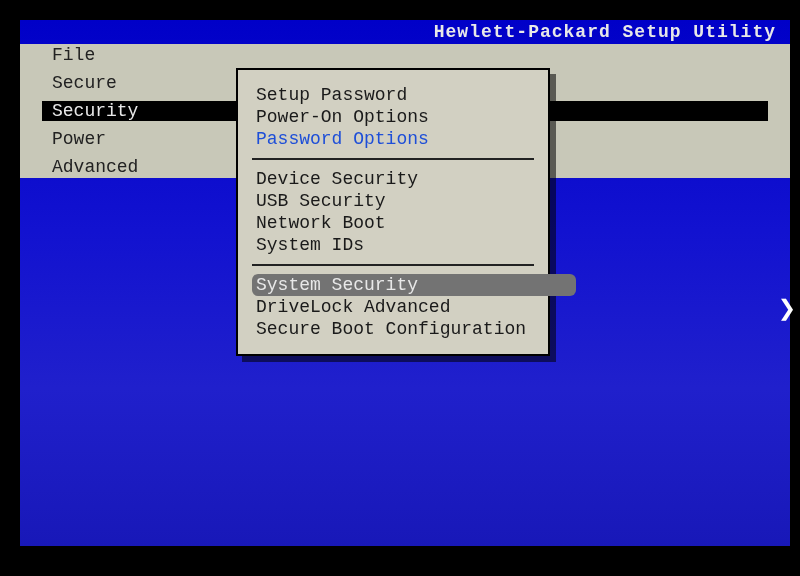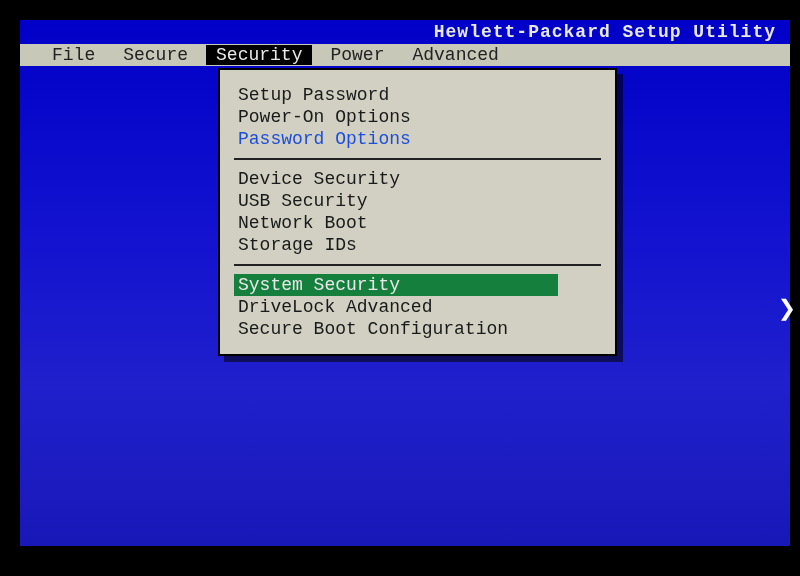--- a/index.html
+++ b/index.html
@@ -32,55 +32,57 @@
     letter-spacing: 1px;
     font-weight: bold;
   }
   .menubar {
     background: #c8c8b8;
     color: #222;
     display: flex;
     gap: 8px;
     padding: 1px 22px;
     font-size: 18px;
+    flex-direction: column;
   }
   .menubar .tab {
     padding: 0 10px;
     white-space: pre;
   }
   .menubar .tab.active {
     background: #000;
     color: #e8e8e8;
   }
   .dropdown {
     position: absolute;
-    left: 198px;
+    left: 216px;
     top: 48px;
-    width: 399px;
+    width: 314px;
     background: #d2d0c2;
     border: 2px solid #000;
     box-shadow: 6px 6px 0 rgba(0,0,0,0.55);
     padding: 14px 0 14px 0;
   }
   .dropdown .item {
     padding: 0 18px;
     color: #1a1a1a;
     font-size: 18px;
     line-height: 22px;
     white-space: pre;
   }
   .dropdown .item.disabled {
     color: #1d4ed8;
   }
   .dropdown .item.selected {
-    background: #15803d;
+    background: #737373;
     color: #e8e8e8;
     margin: 0 14px;
     padding: 0 4px;
     width: 324px;
+    border-radius: 6px;
   }
   .sep {
     height: 0;
     border-top: 2px solid #222;
     margin: 8px 14px;
   }
   .chevron {
     position: absolute;
     right: -6px;
     top: 270px;
@@ -104,21 +106,21 @@
   </div>
 
   <div class="dropdown">
     <div class="item">Setup Password</div>
     <div class="item">Power-On Options</div>
     <div class="item disabled">Password Options</div>
     <div class="sep"></div>
     <div class="item">Device Security</div>
     <div class="item">USB Security</div>
     <div class="item">Network Boot</div>
-    <div class="item">Storage IDs</div>
+    <div class="item">System IDs</div>
     <div class="sep"></div>
     <div class="item selected">System Security</div>
     <div class="item">DriveLock Advanced</div>
     <div class="item">Secure Boot Configuration</div>
   </div>
 
   <div class="chevron">❯</div>
 </div>
 
 </body></html>

